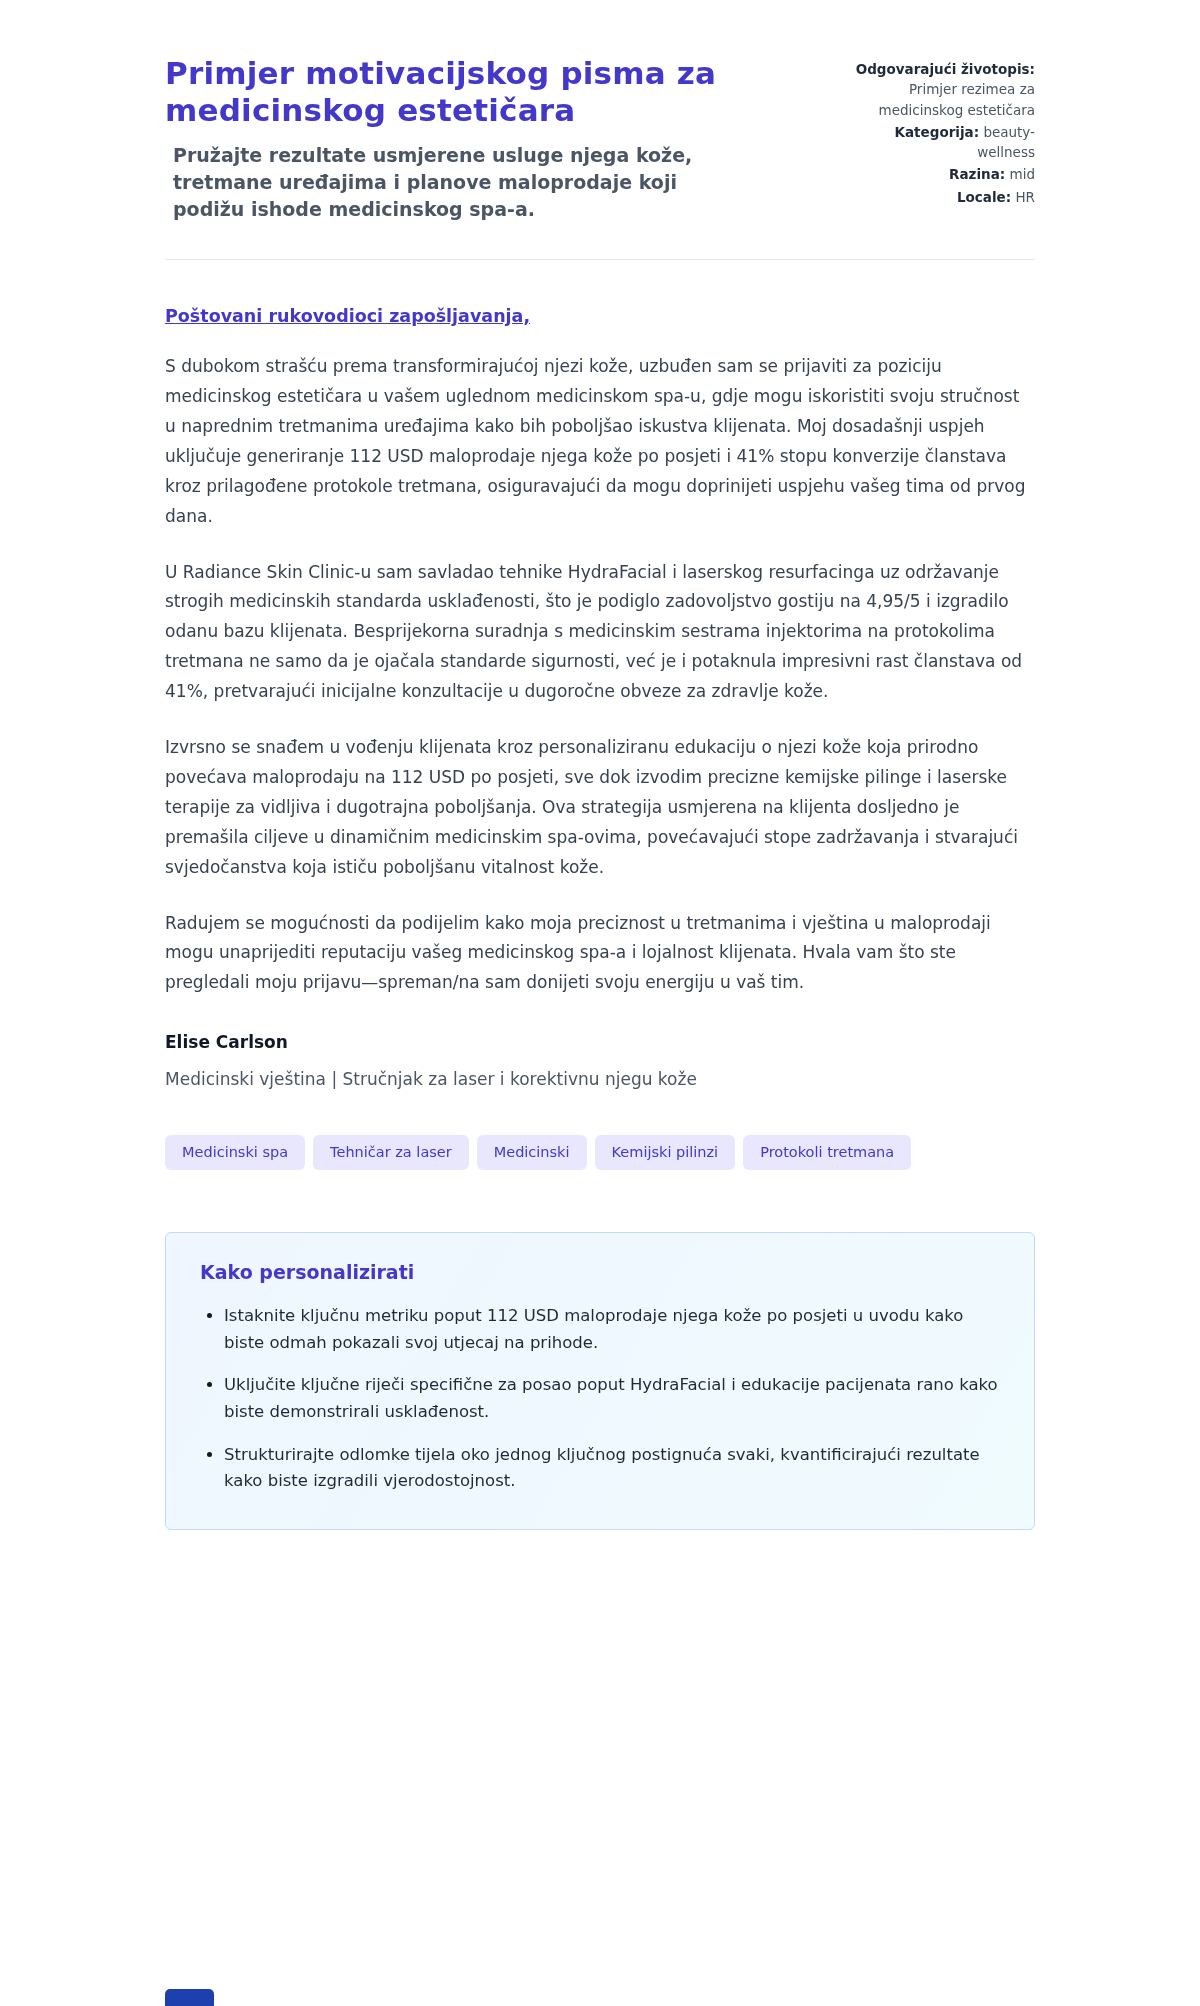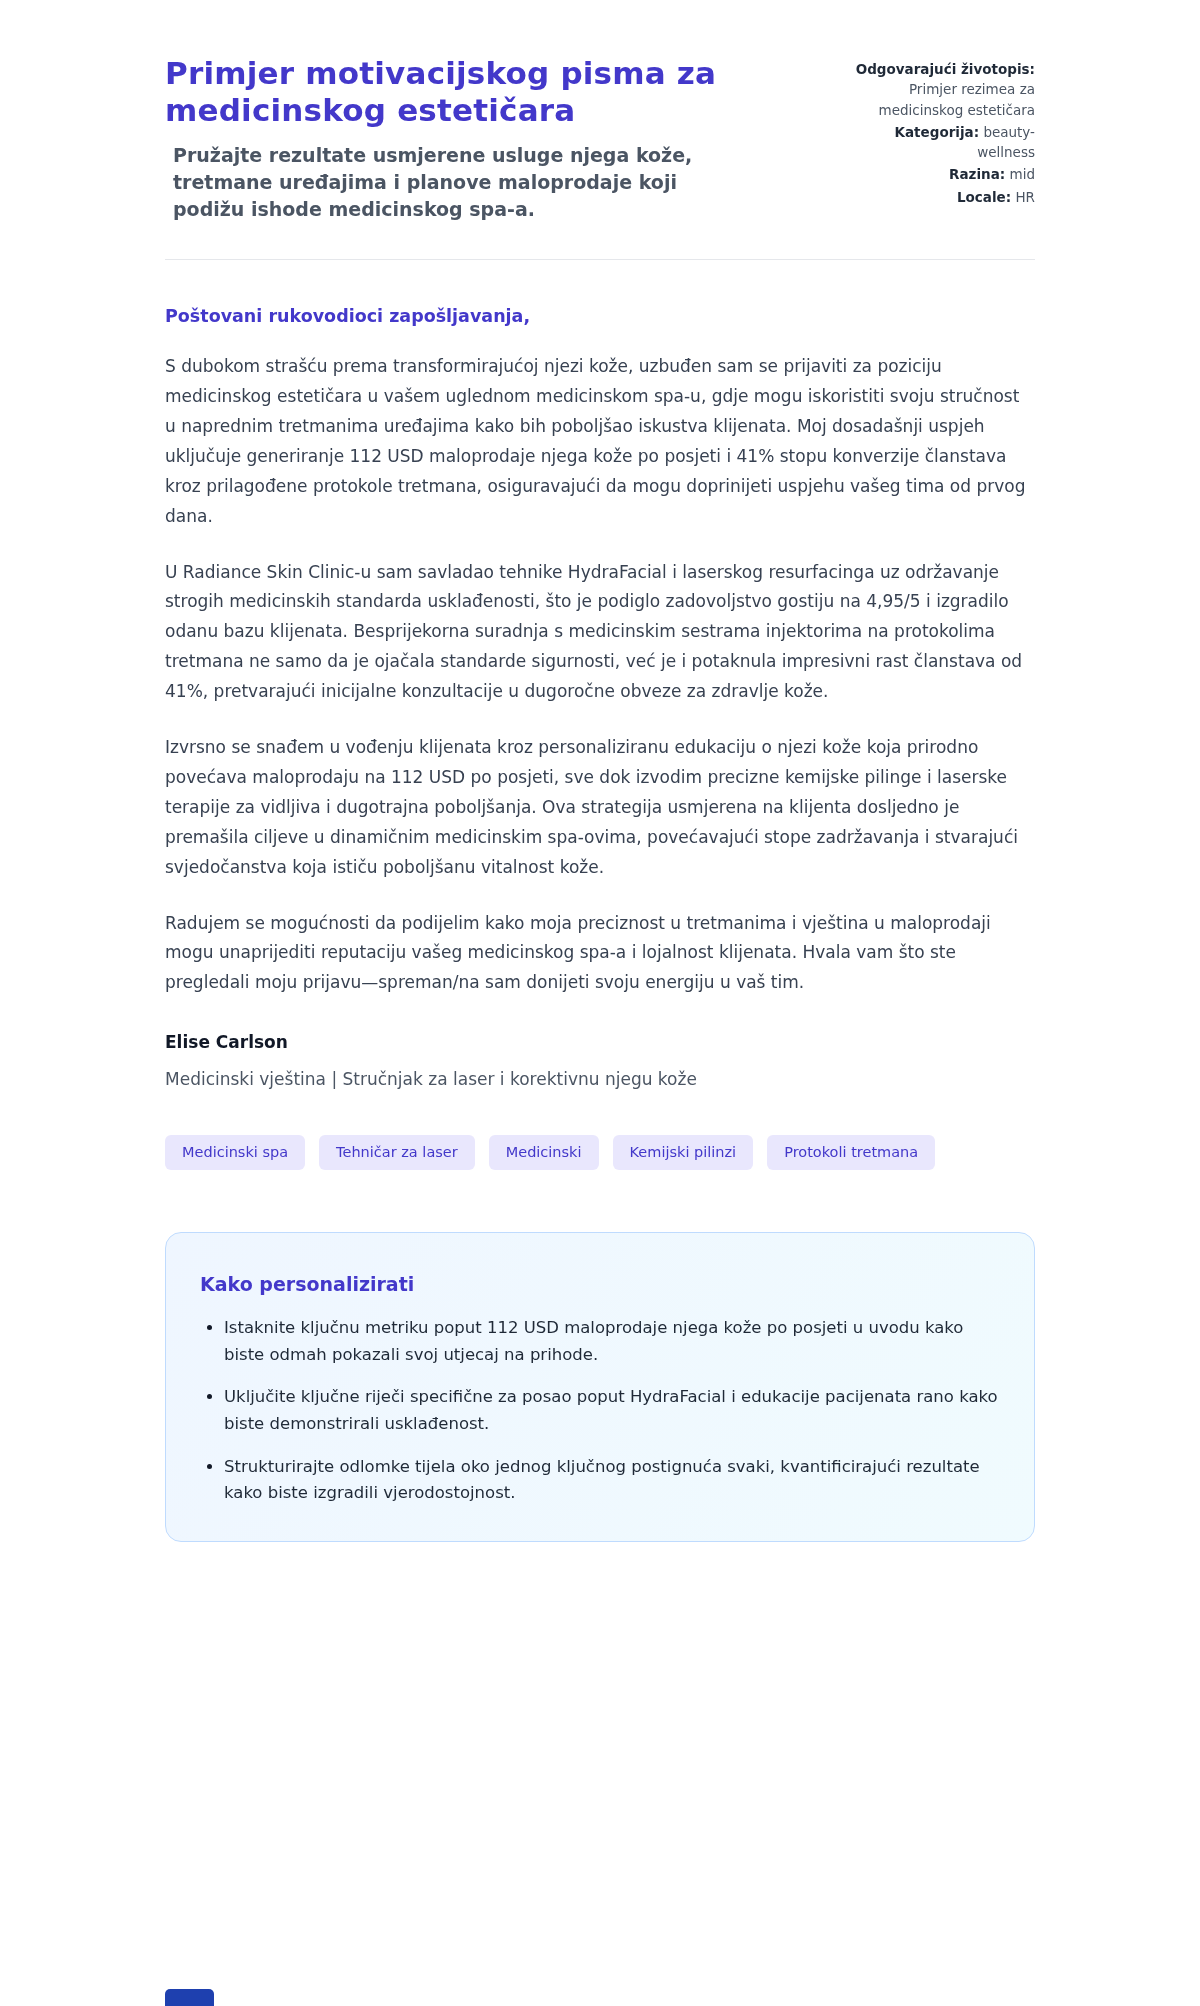--- a/index.html
+++ b/index.html
@@ -52,20 +52,21 @@
     border: none;
     border-top: 1px solid #e5e7eb;
     margin: 28px 0 0 0;
   }
   
   .salutation {
     margin-top: 46px;
     font-size: 17.5px;
     font-weight: 700;
     color: #4338ca;
+    text-decoration: underline;
   }
   .para {
     margin: 26px 0 0 0;
     font-size: 17px;
     line-height: 1.76;
     color: #374151;
   }
   .sig-name {
     margin-top: 34px;
     font-size: 17px;
@@ -75,39 +76,39 @@
   .sig-role {
     margin-top: 16px;
     font-size: 17px;
     color: #4b5563;
   }
   
   .tags {
     margin-top: 46px;
     display: flex;
     flex-wrap: wrap;
-    gap: 14px;
+    gap: 8px;
   }
   .tag {
     display: inline-block;
     background: #e9e7fd;
     color: #4338ca;
     font-size: 14.5px;
     line-height: 1;
     padding: 10px 17px;
     border-radius: 6px;
     cursor: pointer;
   }
   
   .callout {
     margin-top: 62px;
     border: 1px solid #bfdbfe;
-    border-radius: 16px;
+    border-radius: 6px;
     background: linear-gradient(120deg, #eff6ff 0%, #f0fbfe 100%);
-    padding: 40px 34px 34px 34px;
+    padding: 28px 34px 34px 34px;
   }
   .callout-title {
     margin: 0;
     font-size: 19px;
     font-weight: 700;
     color: #4338ca;
   }
   .callout-list {
     margin: 20px 0 0 0;
     padding-left: 24px;

